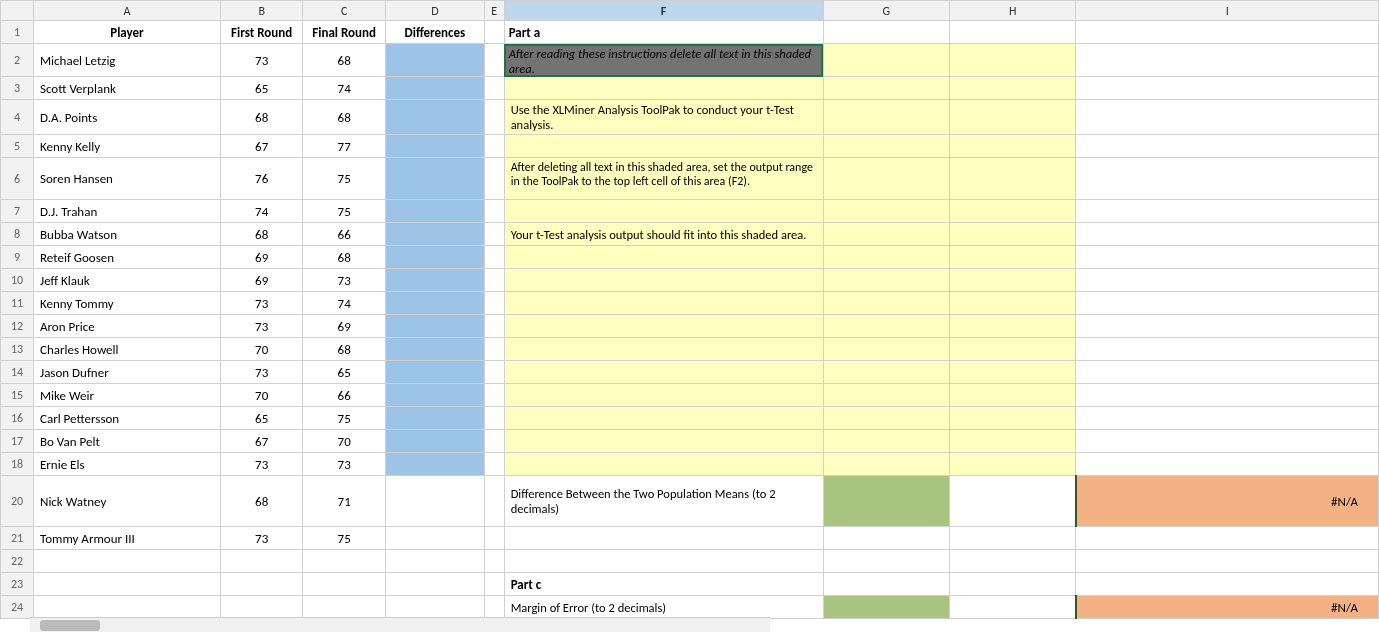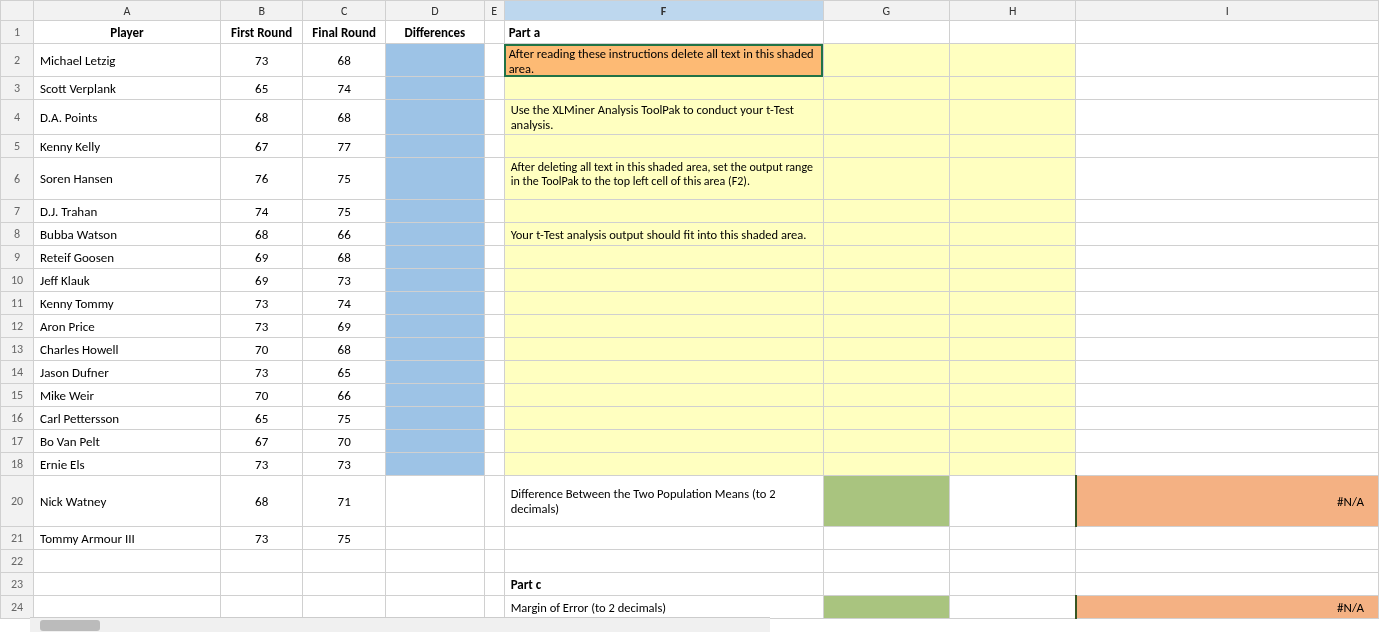--- a/index.html
+++ b/index.html
@@ -72,28 +72,29 @@
 
     
     .green-fill {
       background-color: #a9c47f;
     }
 
     
     .orange-fill {
       background-color: #f4b183;
       text-align: right;
-      padding-right: 14px;
+      padding-right: 20px;
     }
 
     
     .selected-cell {
       outline: 2px solid #217346;
       outline-offset: -2px;
-      background-color: #fdba74;
+      background-color: #737373;
+      font-style: italic;
     }
 
     
     .part-header {
       font-weight: bold;
     }
 
     
     .dark-green-left {
       border-left: 2px solid #375623;

